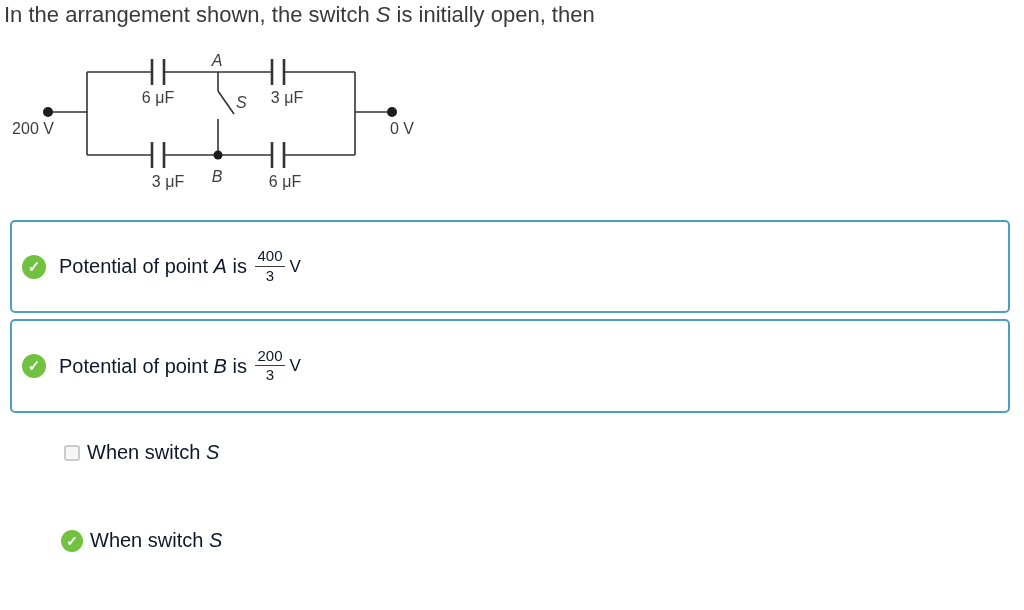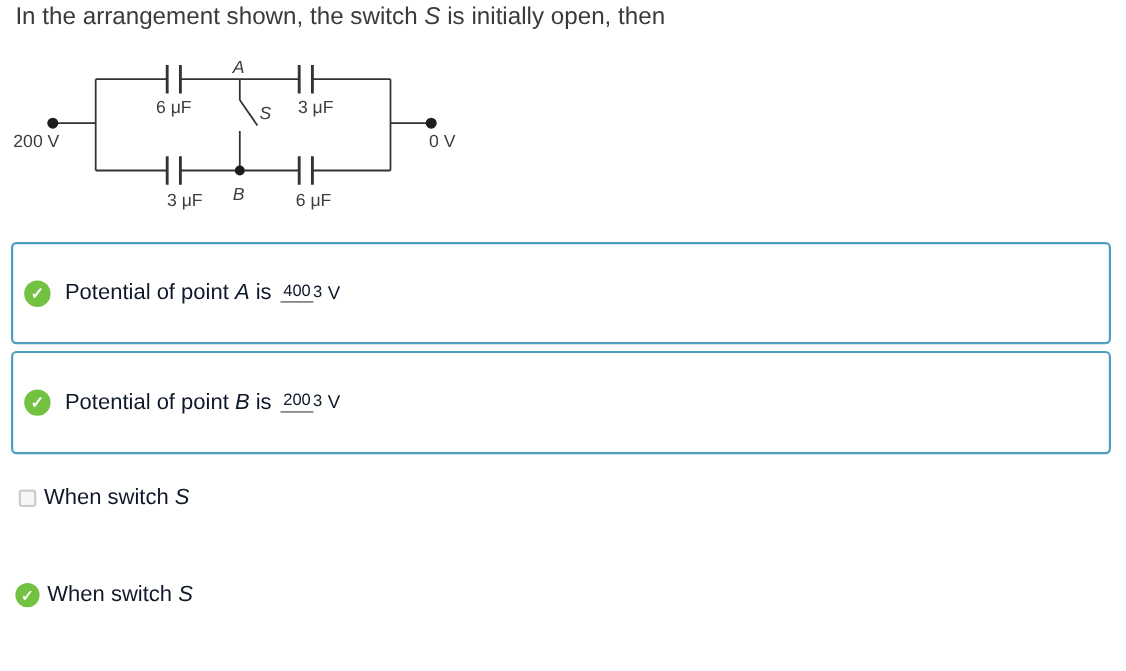--- a/index.html
+++ b/index.html
@@ -1,47 +1,47 @@
 <!DOCTYPE html>
 <html><head>
 <meta charset="utf-8">
 <style>
   * { margin:0; padding:0; box-sizing:border-box; }
   html,body { width:1024px; height:610px; background:#ffffff; overflow:hidden;
               font-family:"Liberation Sans", sans-serif; }
   body { position:relative; color:#3d3d3d; }
 
-  .title { position:absolute; left:14px; top:2px; font-size:22px; color:#3a3a3a;
+  .title { position:absolute; left:4px; top:2px; font-size:22px; color:#3a3a3a;
            white-space:nowrap; }
   .title i { font-style:italic; }
 
   .circuit { position:absolute; left:0; top:44px; }
   .circuit line { stroke:#333; stroke-width:1.6; }
   .circuit line.plate { stroke-width:2.6; }
   .circuit circle { fill:#1d1d1d; }
   .circuit text { fill:#3d3d3d; font-size:16px; font-family:"Liberation Sans", sans-serif; }
   .circuit text.it { font-style:italic; }
 
   .opt-box { position:absolute; left:10px; width:1000px; background:#fff;
              border:2px solid #4d9fc0; border-radius:5px;
              display:flex; align-items:center; gap:13px; padding-left:10px; }
-  .opt-row { position:absolute; display:flex; align-items:center; }
+  .opt-row { position:absolute; display:flex; align-items:center;margin-left:47px; }
 
   .check-circle { width:24px; height:24px; border-radius:50%; background:#72c140;
                   color:#fff; display:inline-flex; align-items:center; justify-content:center;
                   font-size:15px; font-weight:bold; flex:0 0 auto; }
   .check-circle.sm { width:22px; height:22px; font-size:14px; }
   .checkbox { width:16px; height:16px; border:2px solid #cbcbcb; border-radius:3px;
               background:#f6f6f6; flex:0 0 auto; }
 
   .opt-text { font-size:20px; color:#0f172a; display:inline-flex; align-items:center; }
   .opt-text i { font-style:italic; }
   .opt-text .seg { white-space:pre; }
 
-  .frac { display:inline-flex; flex-direction:row; align-items:center;
+  .frac { display:inline-flex; flex-direction:column; align-items:center;
           font-size:15px; line-height:1.15; margin:0 3px; transform:translateY(-1px); }
   .frac .num { border-bottom:1.6px solid #3d3d3d; padding:0 2px 1px; }
   .unit { font-size:17px; margin-left:2px; }
 </style>
 </head>
 <body>
 
 <div class="title">
   <span>In the arrangement shown, the switch </span><i>S</i><span> is initially open, then</span>
 </div>

